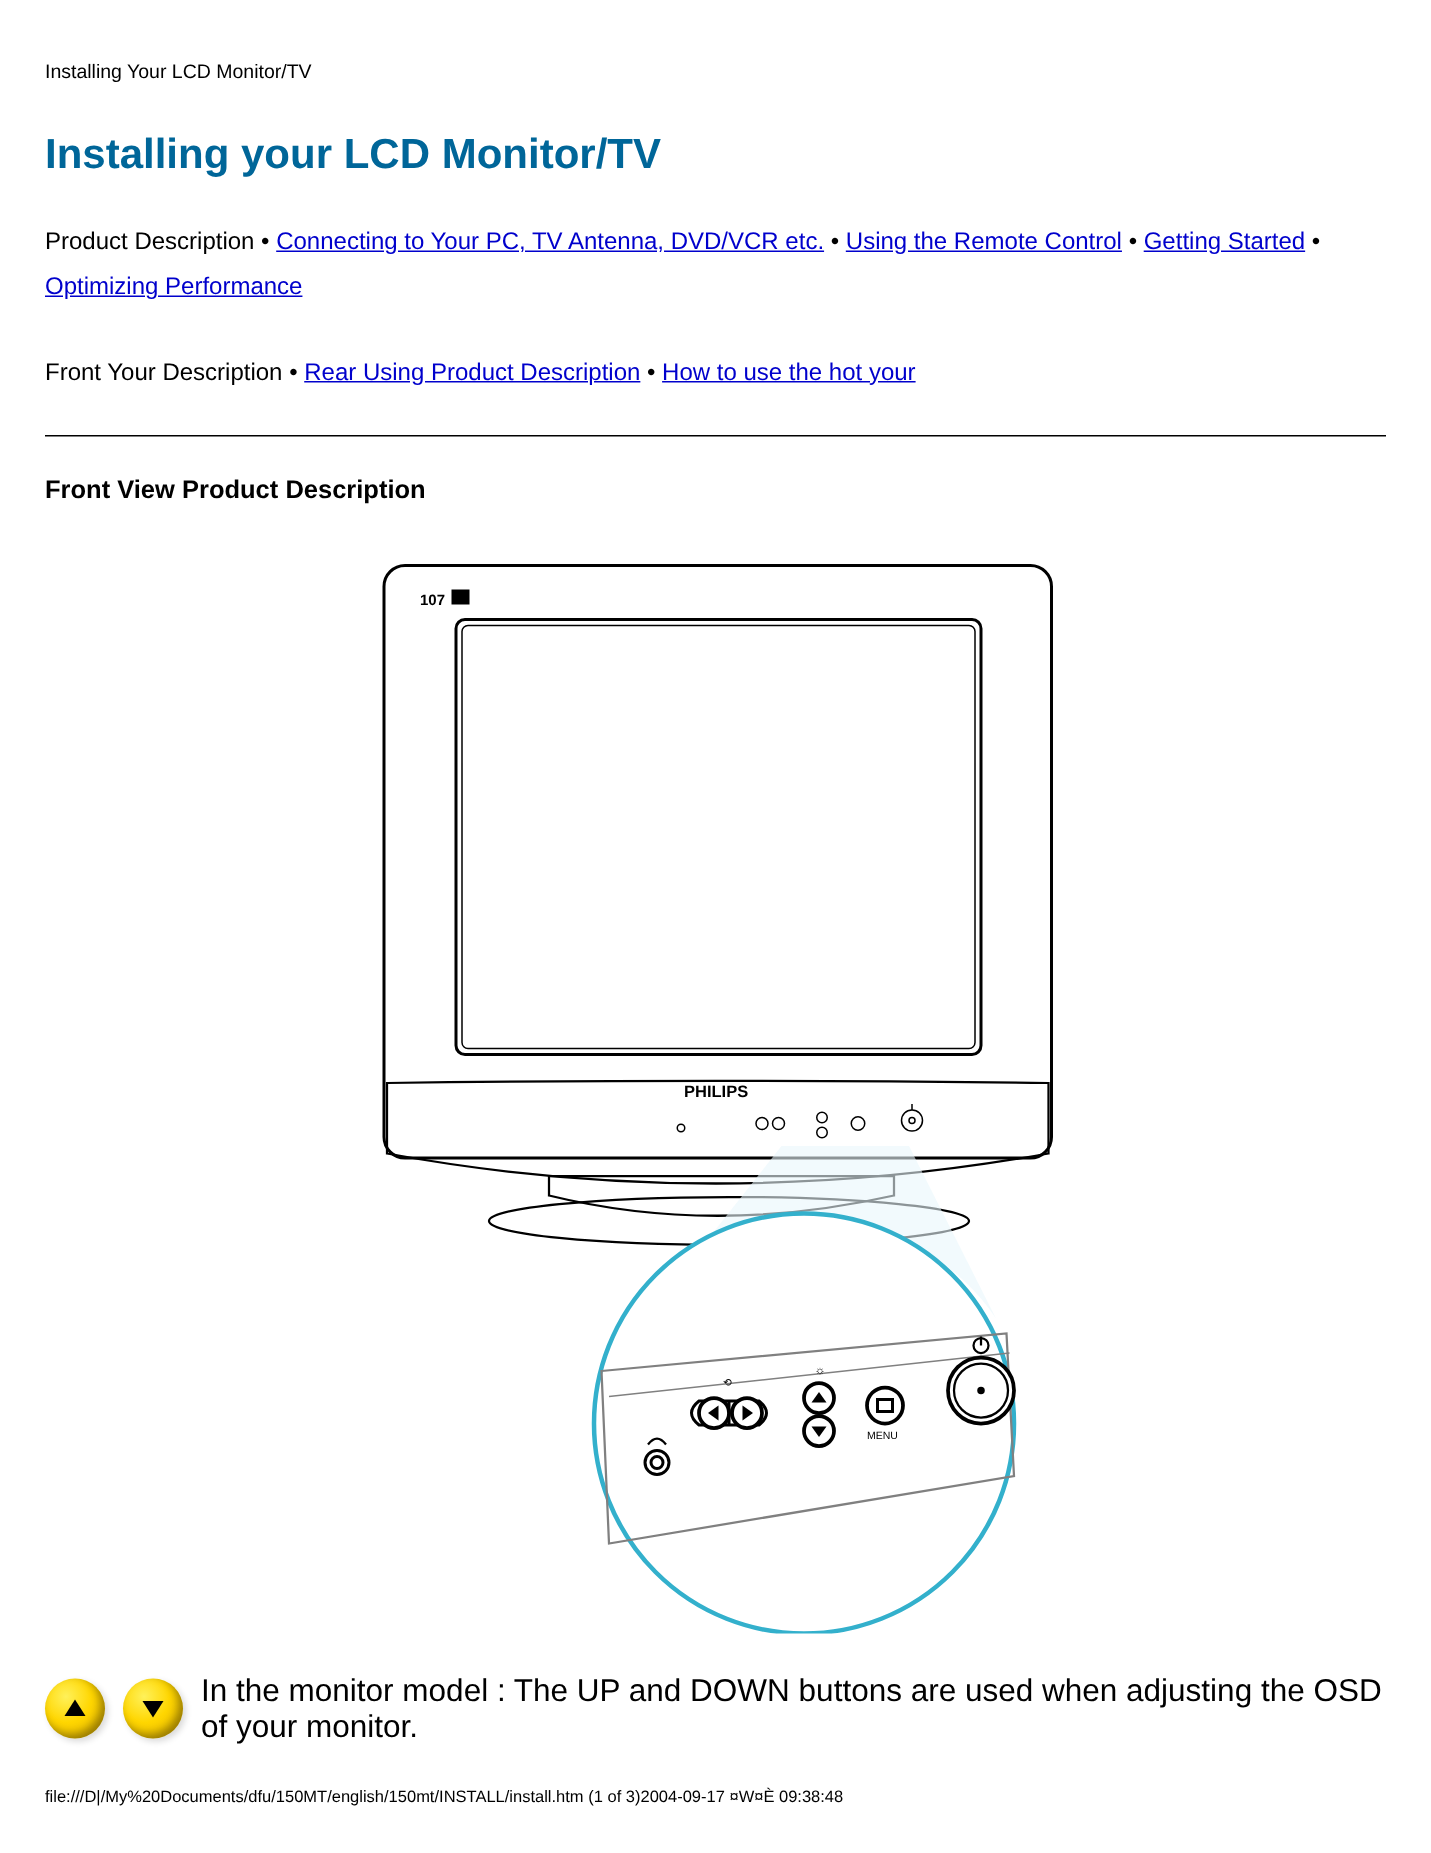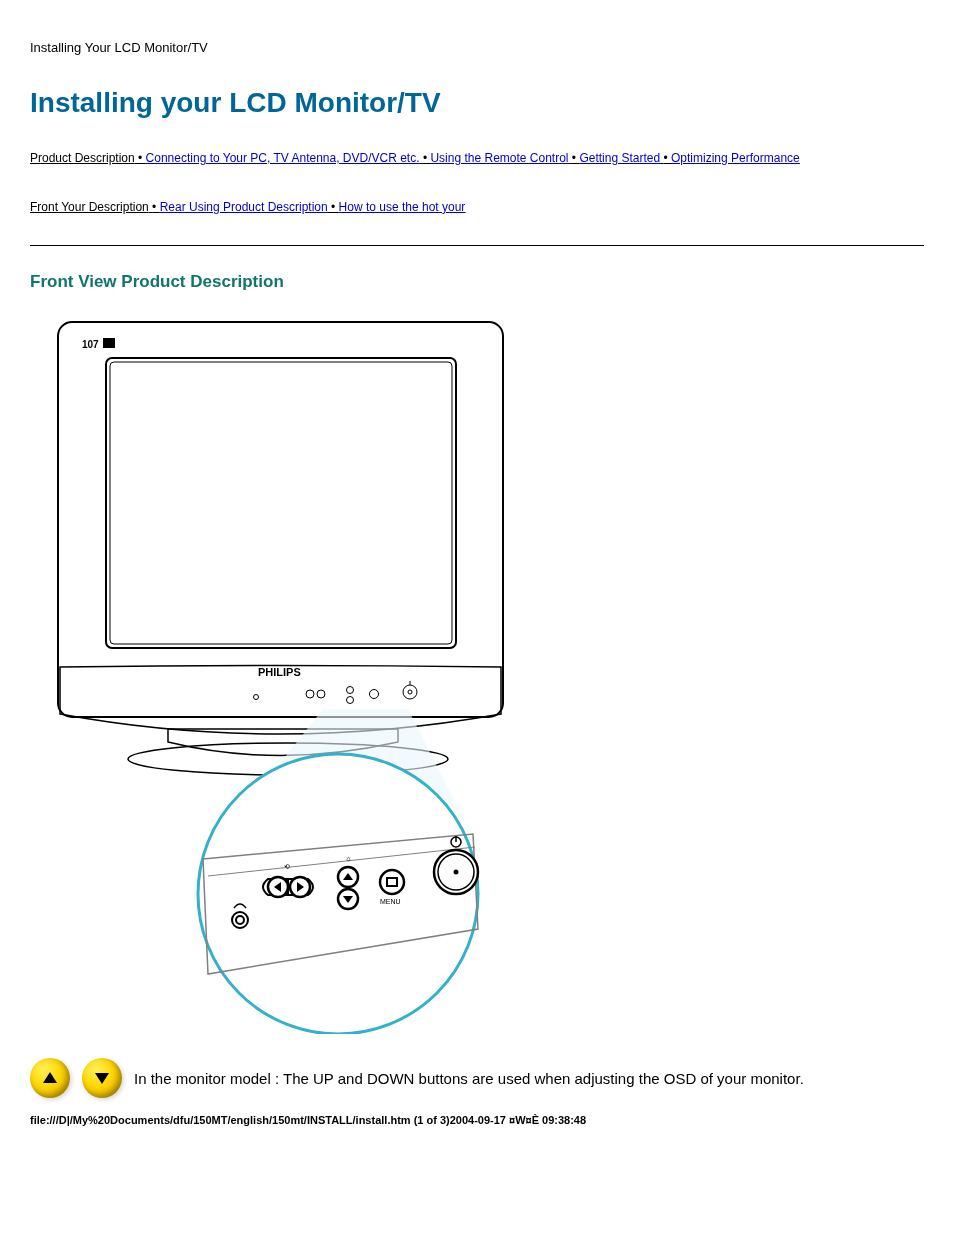--- a/index.html
+++ b/index.html
@@ -15,43 +15,43 @@
     color: #000;
     margin-bottom: 32px;
   }
   .page-title {
     font-size: 28px;
     color: #006699;
     font-weight: bold;
     margin-bottom: 28px;
   }
   .link-row {
-    font-size: 12px;
+    font-size: 16px;
     line-height: 1.9;
     margin-bottom: 26px;
-    text-decoration: underline;
   }
   .link-row a {
     color: #0000cc;
     text-decoration: underline;
   }
   .link-row .sep { color: #000; }
   .hr {
     height: 1px;
     background: #000;
     margin: 10px 0 26px 0;
   }
   .section-title {
     font-size: 17px;
-    color: #0f766e;
+    color: #000000;
     font-weight: bold;
-    margin-bottom: 22px;
+    margin-bottom: 32px;
   }
   .illustration {
     margin: 4px 0 20px 18px;
+    text-align: center;
   }
   .hotkeys {
     margin-top: 18px;
   }
   .hotkey-row {
     display: flex;
     align-items: center;
     gap: 12px;
     margin-bottom: 18px;
   }
@@ -60,31 +60,30 @@
     height: 40px;
     border-radius: 50%;
     background: radial-gradient(circle at 35% 30%, #fff15a 0%, #ffd600 45%, #e0b000 100%);
     box-shadow: inset -3px -3px 6px rgba(0,0,0,0.35), 2px 2px 4px rgba(0,0,0,0.15);
     display: inline-flex;
     align-items: center;
     justify-content: center;
     flex-shrink: 0;
   }
   .hotkey-text {
-    font-size: 15px;
+    font-size: 21px;
     color: #000;
     padding-top: 2px;
   }
   .footer-path {
     position: absolute;
     color: #000;
-    bottom: 20px;
+    bottom: 8px;
     font-size: 11px;
     left: 30px;
-    font-weight: bold;
   }
 </style>
 </head>
 <body>
 
 <div class="header-title">Installing Your LCD Monitor/TV</div>
 
 <h1 class="page-title">Installing your LCD Monitor/TV</h1>
 
 <div class="link-row">

